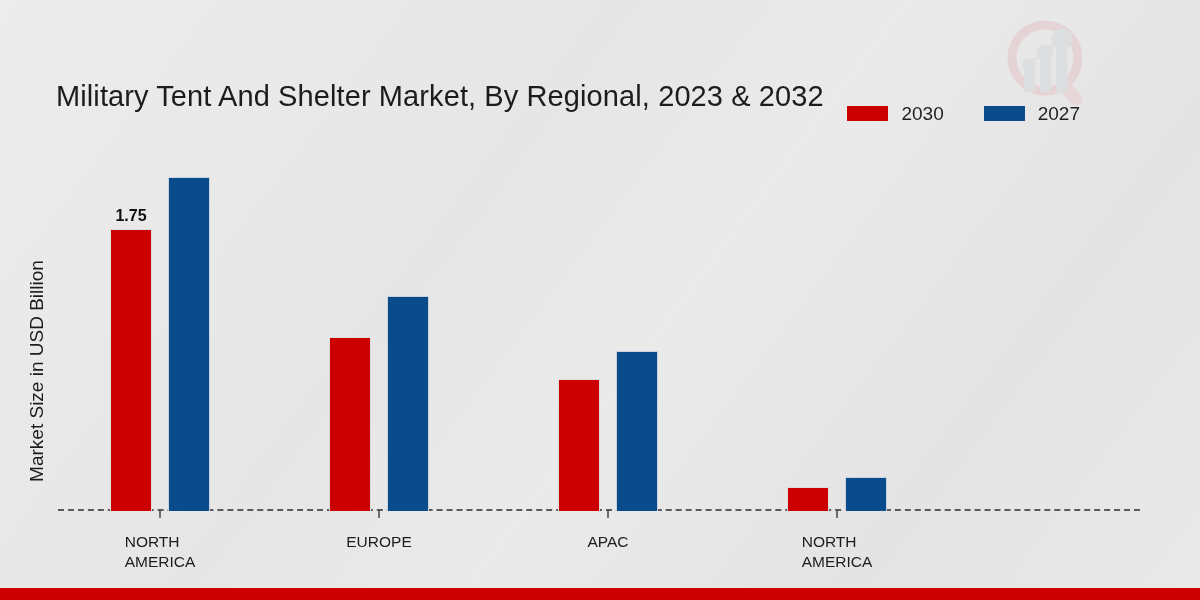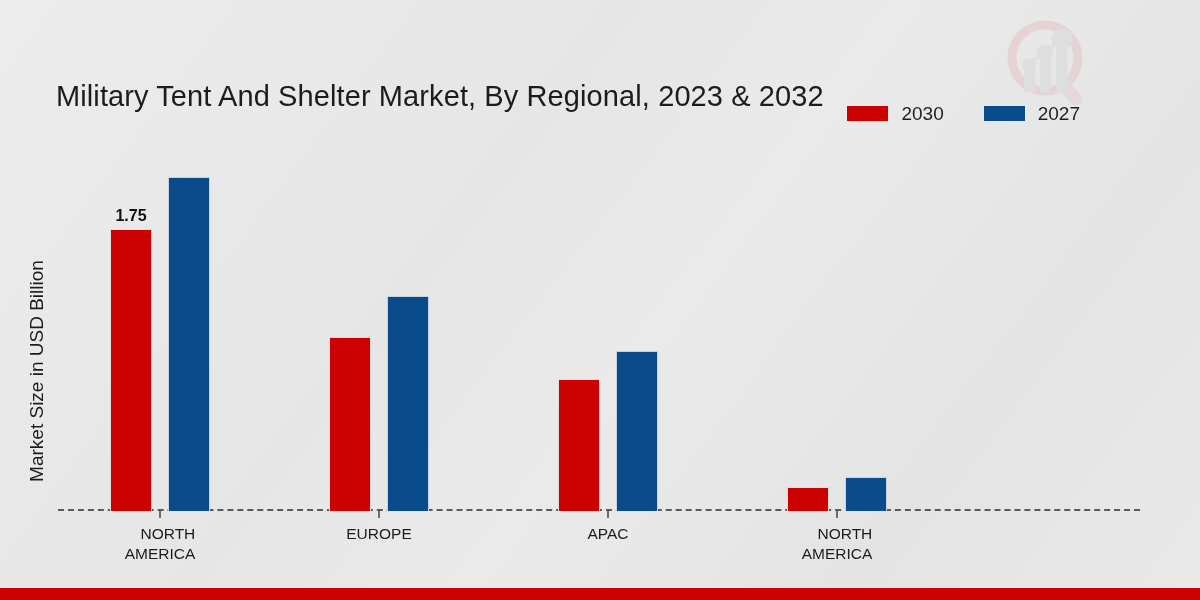--- a/index.html
+++ b/index.html
@@ -138,24 +138,24 @@
     bottom: -7px;
     left: 50%;
     margin-left: -1px;
     width: 2px;
     height: 7px;
     background: #6c6c70;
   }
 
   .cat-label {
     position: absolute;
-    top: 384px;
+    top: 392px;
     left: 50%;
     transform: translateX(-50%);
-    text-align: right;
+    text-align: left;
     font-size: 15.5px;
     font-family: "Liberation Sans", sans-serif;
     color: #1c1c1c;
     line-height: 1.28;
     white-space: pre-line;
   }
 
   
   #footer-bar {
     position: absolute;

